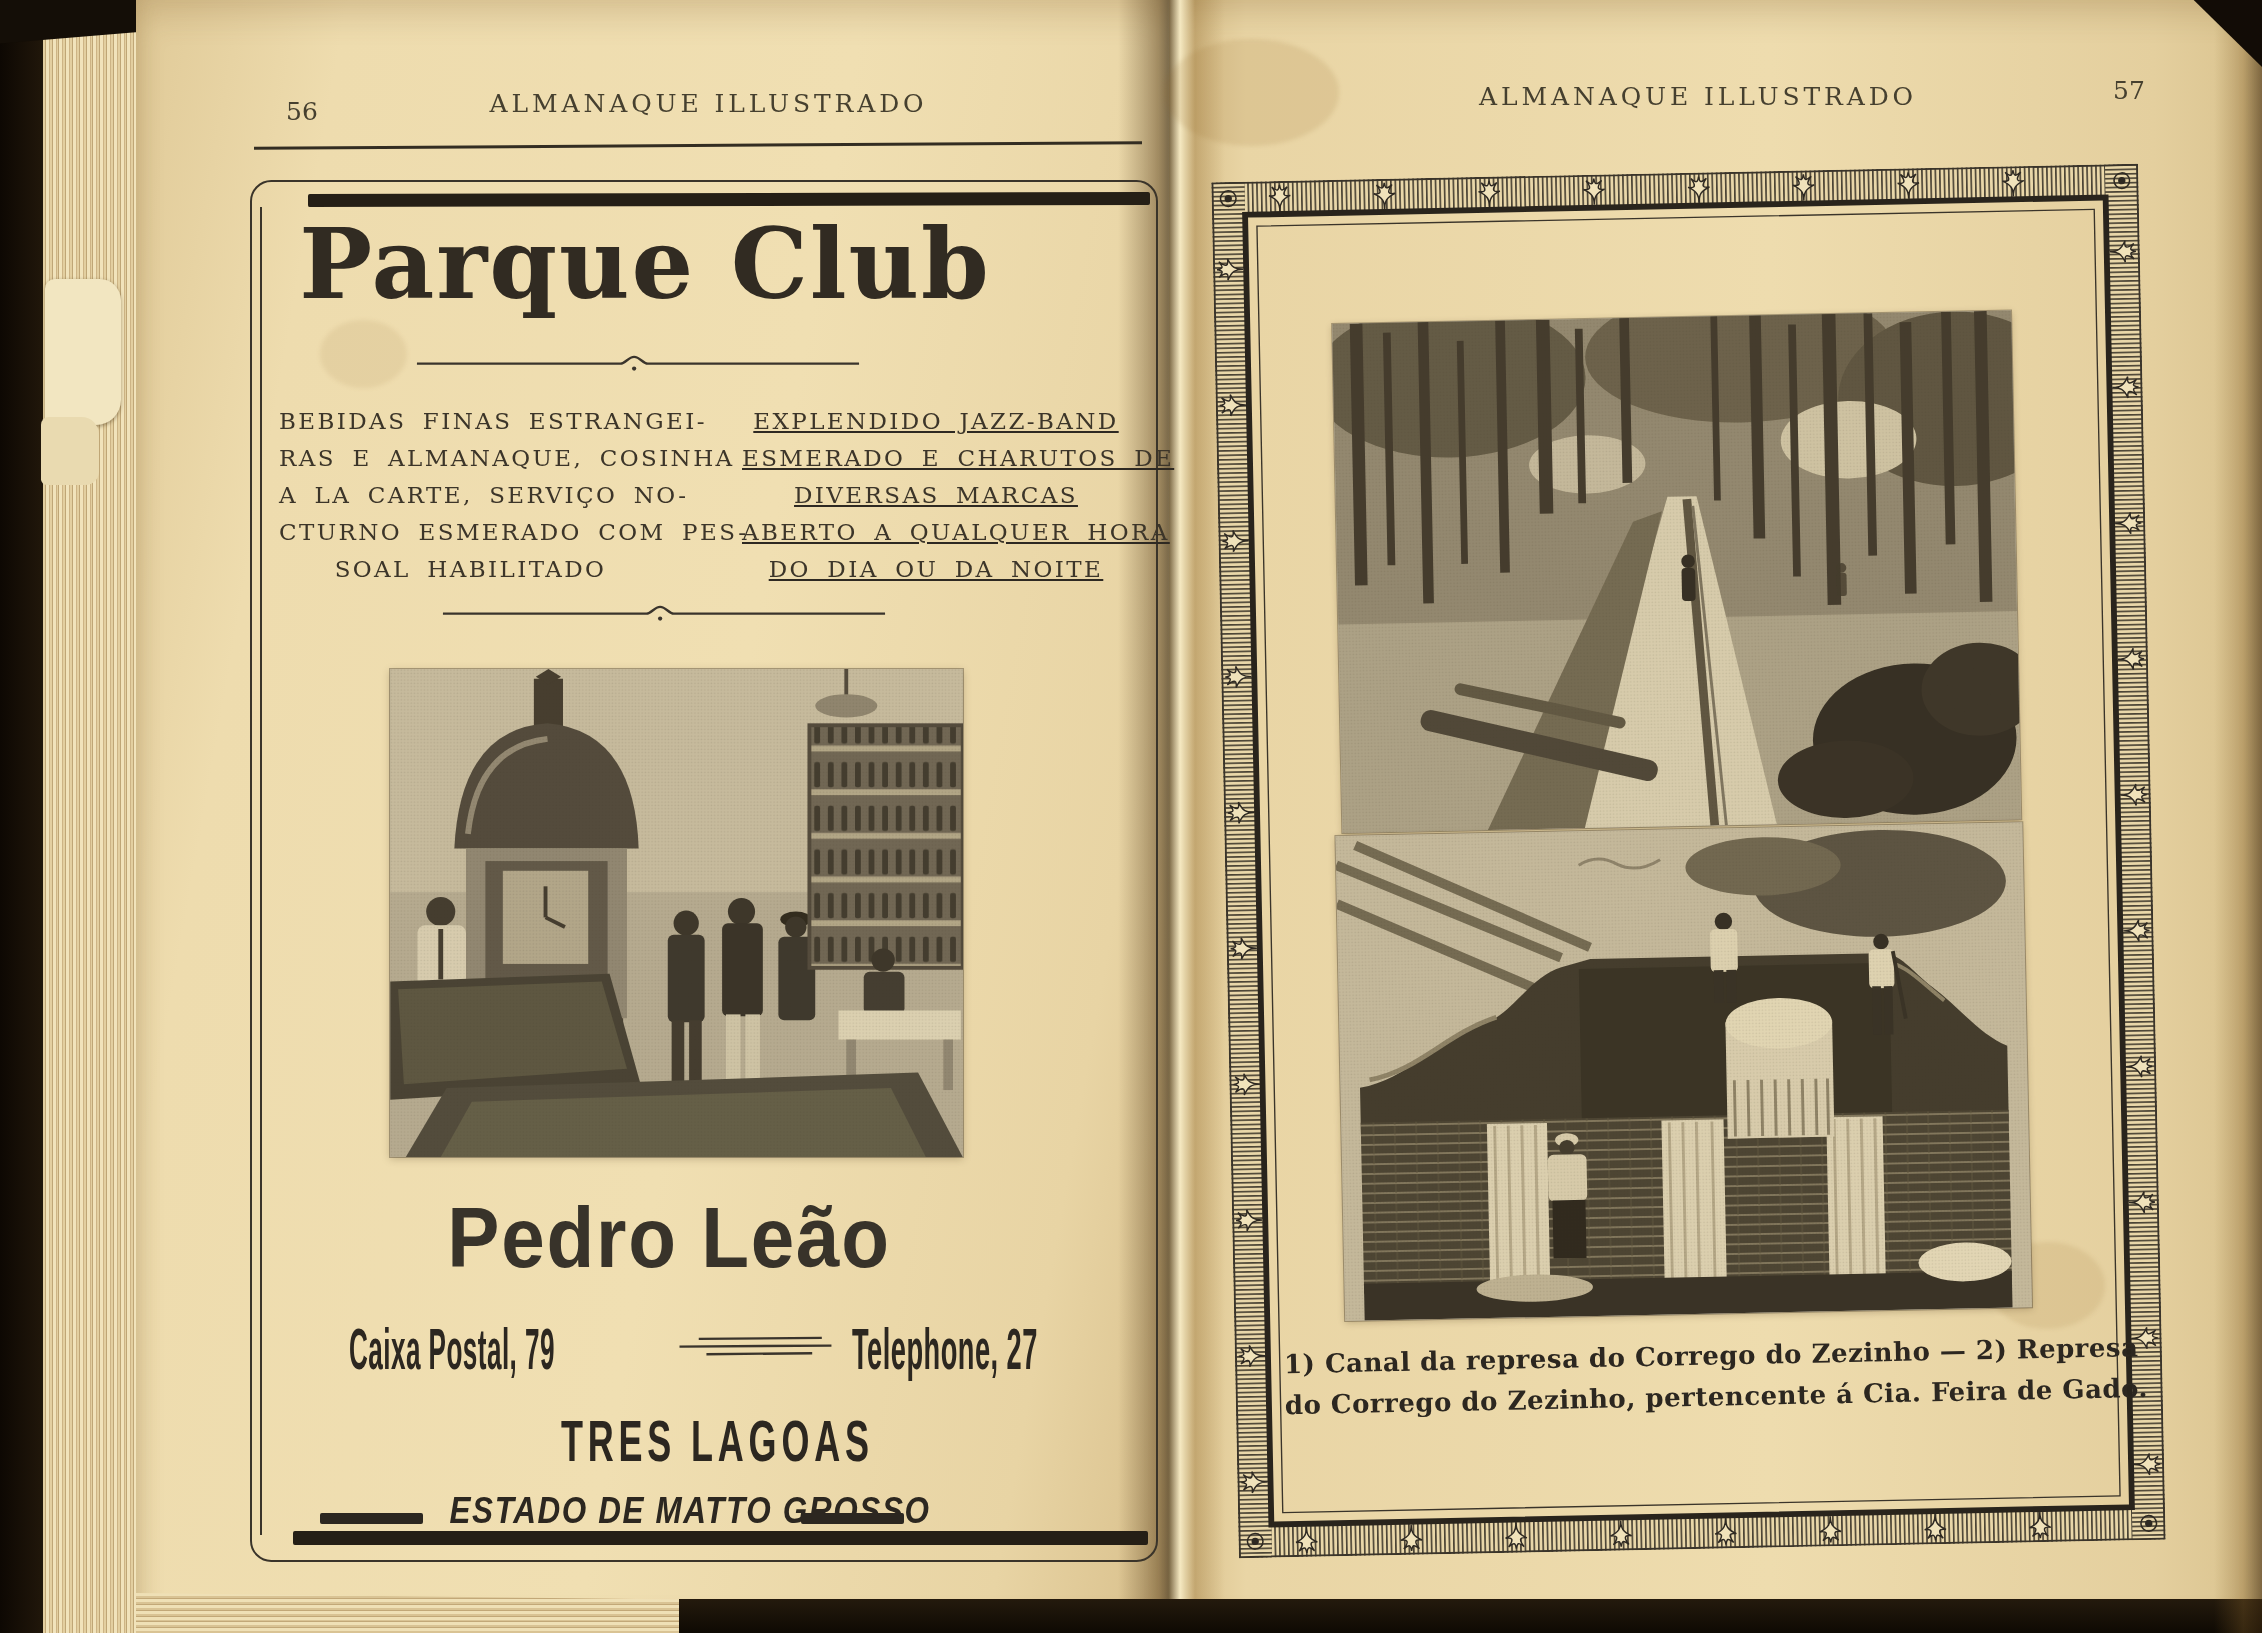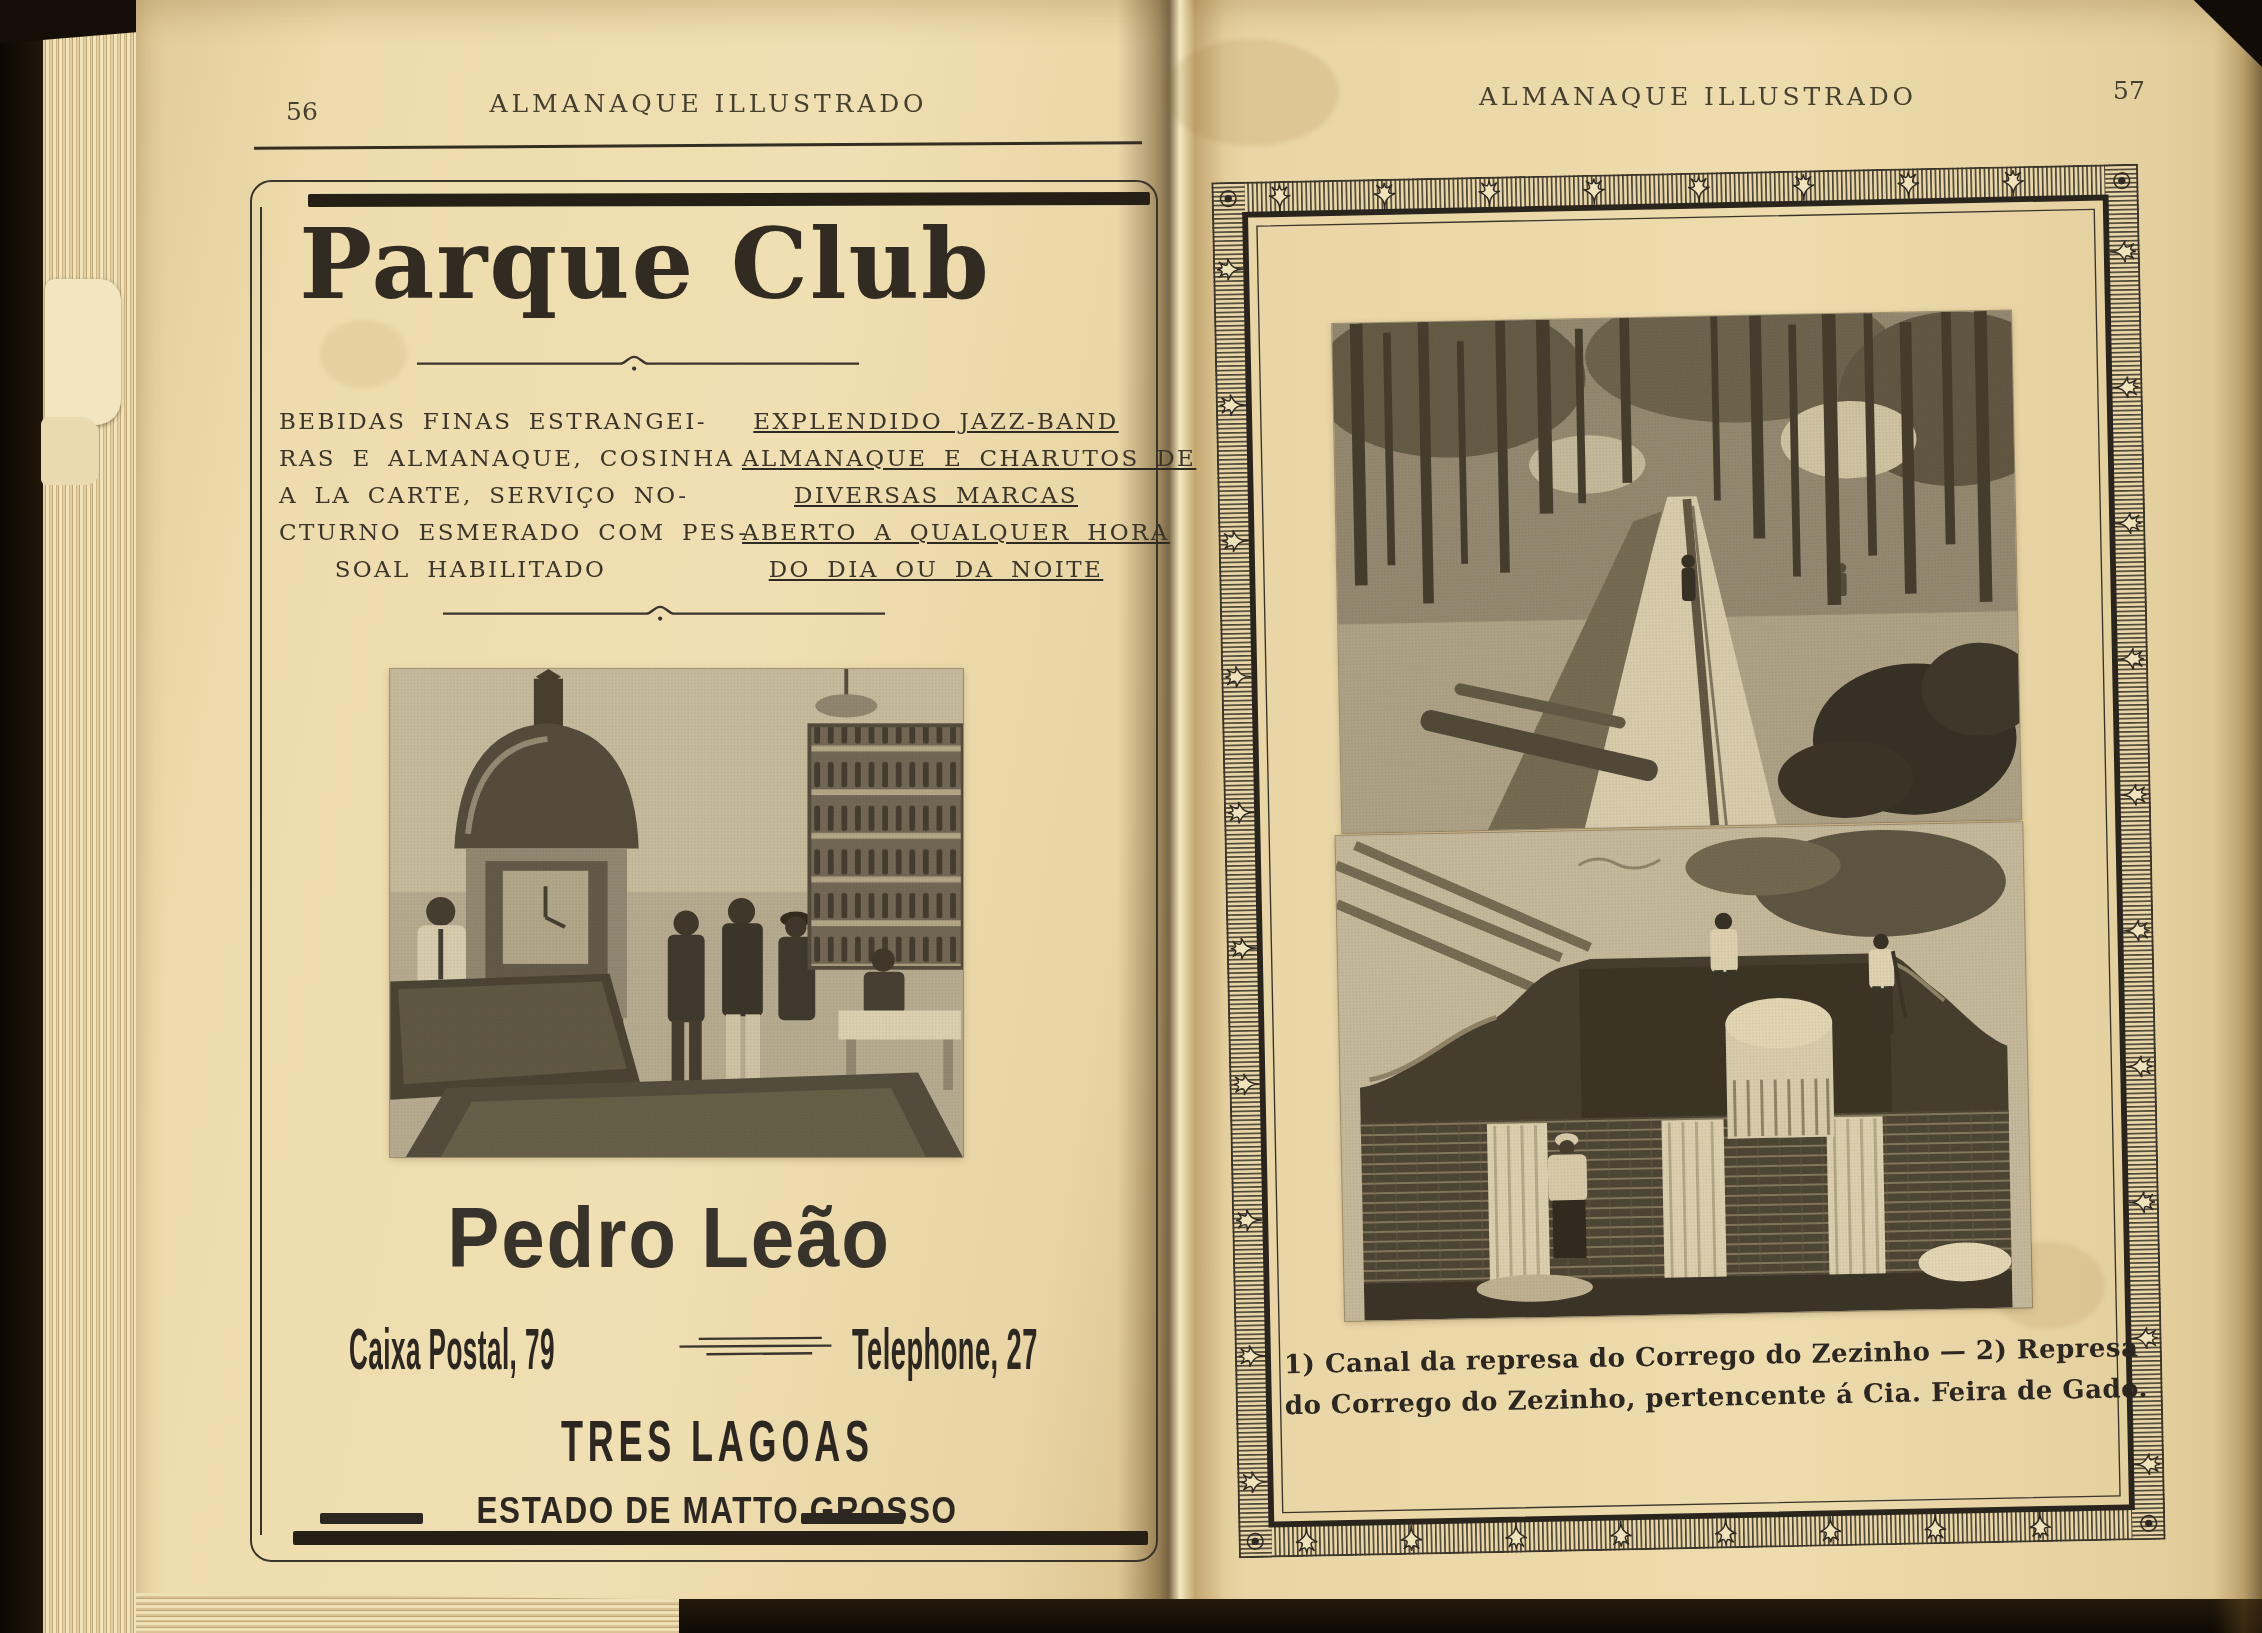--- a/index.html
+++ b/index.html
@@ -94,21 +94,21 @@
 
     <div class="abs" style="left:27px;top:221px;width:383px;">
       <div class="colline">BEBIDAS FINAS ESTRANGEI-</div>
       <div class="colline">RAS E ALMANAQUE, COSINHA</div>
       <div class="colline">A LA CARTE, SERVIÇO NO-</div>
       <div class="colline">CTURNO ESMERADO COM PES-</div>
       <div class="colline">SOAL HABILITADO</div>
     </div>
     <div class="abs" style="left:490px;top:221px;width:388px;text-decoration:underline;">
       <div class="colline">EXPLENDIDO JAZZ-BAND</div>
-      <div class="colline">ALMANAQUE E CHARUTOS DE</div>
+      <div class="colline">ESMERADO E CHARUTOS DE</div>
       <div class="colline">DIVERSAS MARCAS</div>
       <div class="colline">ABERTO A QUALQUER HORA</div>
       <div class="colline">DO DIA OU DA NOITE</div>
     </div>
 
     <svg class="abs" style="left:189px;top:421px;" width="446" height="19.4" viewBox="0 0 460 20">
       <path d="M2 11 H212 C217 11 220 4 226 4 C232 4 235 11 240 11 H458" stroke="#3a342c" stroke-width="2.4" fill="none"></path>
       <circle cx="226" cy="16" r="2.2" fill="#3a342c"></circle>
     </svg>
 
@@ -194,21 +194,21 @@
       <line x1="2" y1="12" x2="160" y2="11" stroke="#3a342c" stroke-width="2.4"></line>
       <line x1="30" y1="20" x2="140" y2="19" stroke="#3a342c" stroke-width="2.4"></line>
     </svg>
     <div class="abs sans cond" style="left:600px;top:1133px;font-size:58px;letter-spacing:1px;transform:scaleX(.47);transform-origin:left center;">Telephone, 27</div>
 
     <div class="abs" style="left:0px;top:1225px;width:718px;text-align:right;">
       <span class="sans cond" style="font-size:58px;letter-spacing:7.8px;transform:scaleX(.62);transform-origin:center;">TRES LAGOAS</span>
     </div>
 
     <div class="abs dashbar" style="left:68px;top:1331px;width:103px;"></div>
-    <div class="abs" style="left:182px;top:1308px;width:378px;text-align:left;">
+    <div class="abs" style="left:155px;top:1308px;width:378px;text-align:left;font-style:italic;">
       <span class="sans cond" style="font-size:37px;letter-spacing:1.9px;transform:scaleX(.85);transform-origin:center;">ESTADO DE MATTO GROSSO</span>
     </div>
     <div class="abs dashbar" style="left:549px;top:1331px;width:103px;"></div>
   </div>
 
   <div class="abs runhead" style="left:1378px;top:82px;width:640px;text-align:center;">ALMANAQUE ILLUSTRADO</div>
   <div class="abs pagenum" style="left:2113px;top:76px;">57</div>
 
   <div class="abs" style="left:1225px;top:173px;width:927px;height:1376px;transform:rotate(-1.15deg);">
     <svg class="abs" style="left:0;top:0;" width="927" height="1376" viewBox="0 0 955 1418">

